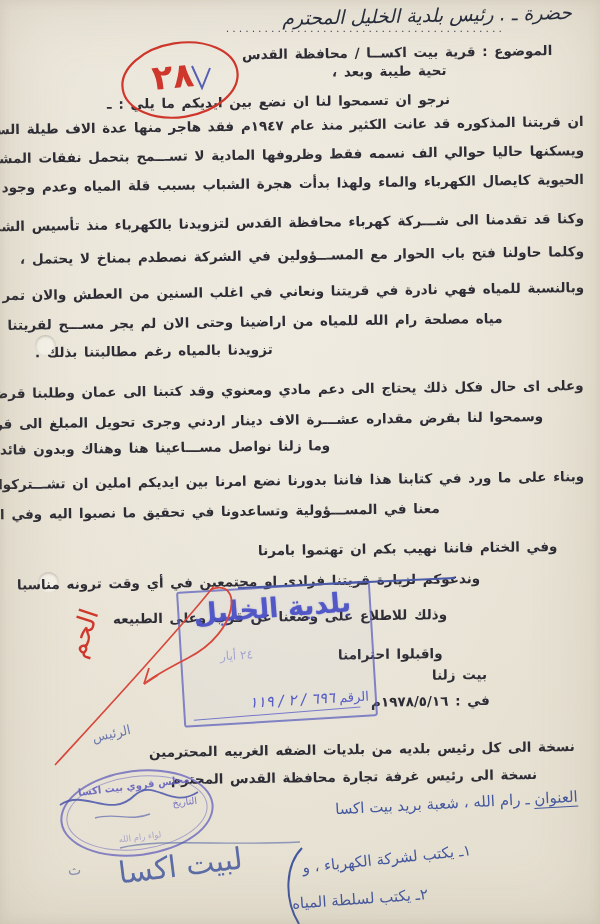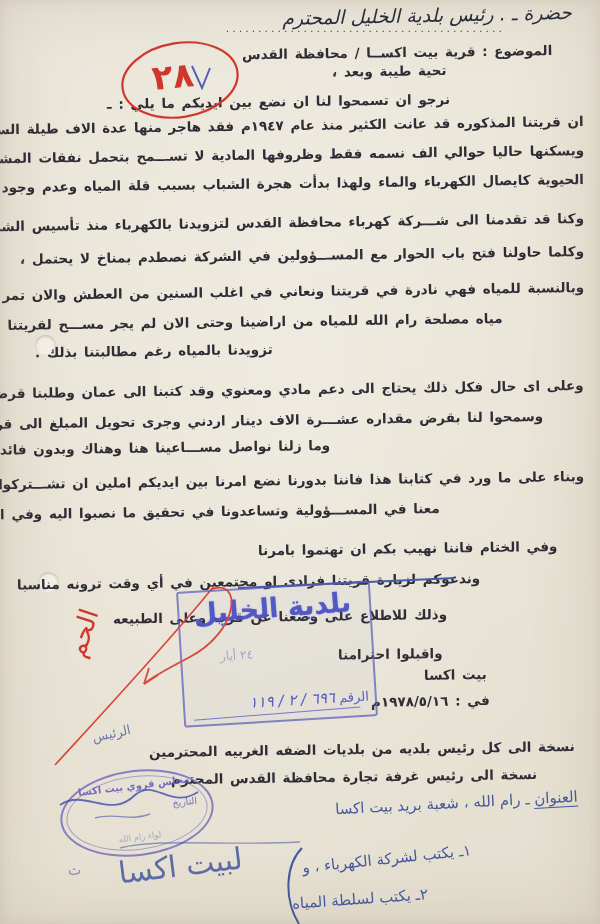--- a/index.html
+++ b/index.html
@@ -79,21 +79,21 @@
   <div class="line" style="top:437px;right:270px;">وما زلنا نواصل مســـاعينا هنا وهناك وبدون فائده .</div>
 
   <div class="line" style="top:468px;right:16px;">وبناء على ما ورد في كتابنا هذا فاننا بدورنا نضع امرنا بين ايديكم املين ان تشـــتركوا</div>
   <div class="line" style="top:500px;right:160px;">معنا في المســـؤولية وتساعدونا في تحقيق ما نصبوا اليه وفي الصمود في قريتنا .</div>
 
   <div class="line" style="top:538px;right:43px;">وفي الختام فاننا نهيب بكم ان تهتموا بامرنا</div>
   <div class="line" style="top:570px;right:120px;">وندعوكم لزيارة قريتنا فرادى او مجتمعين في أي وقت ترونه مناسبا</div>
   <div class="line" style="top:606px;right:153px;">وذلك للاطلاع على وضعنا عن قرب وعلى الطبيعه</div>
   <div class="line" style="top:645px;right:157px;">واقبلوا احترامنا</div>
 
-  <div class="line" style="top:666px;right:113px;">بيت اكسا</div>
+  <div class="line" style="top:666px;right:113px;">بيت زلنا</div>
   <div class="line" style="top:692px;right:110px;">في : ١٩٧٨/٥/١٦م</div>
 
   <div class="line" style="top:738px;right:25px;">نسخة الى كل رئيس بلديه من بلديات الضفه الغربيه المحترمين</div>
   <div class="line" style="top:766px;right:63px;">نسخة الى رئيس غرفة تجارة محافظة القدس المحترم</div>
 
   <div class="redpen" style="top:56px;left:152px;font-size:34px;font-weight:700;transform:rotate(-6deg);">٢٨</div>
 
   <div class="redpen" style="top:618px;left:58px;font-size:26px;transform:rotate(-72deg);letter-spacing:2px;">الحم</div>
 
   <div class="stamp-rect">

